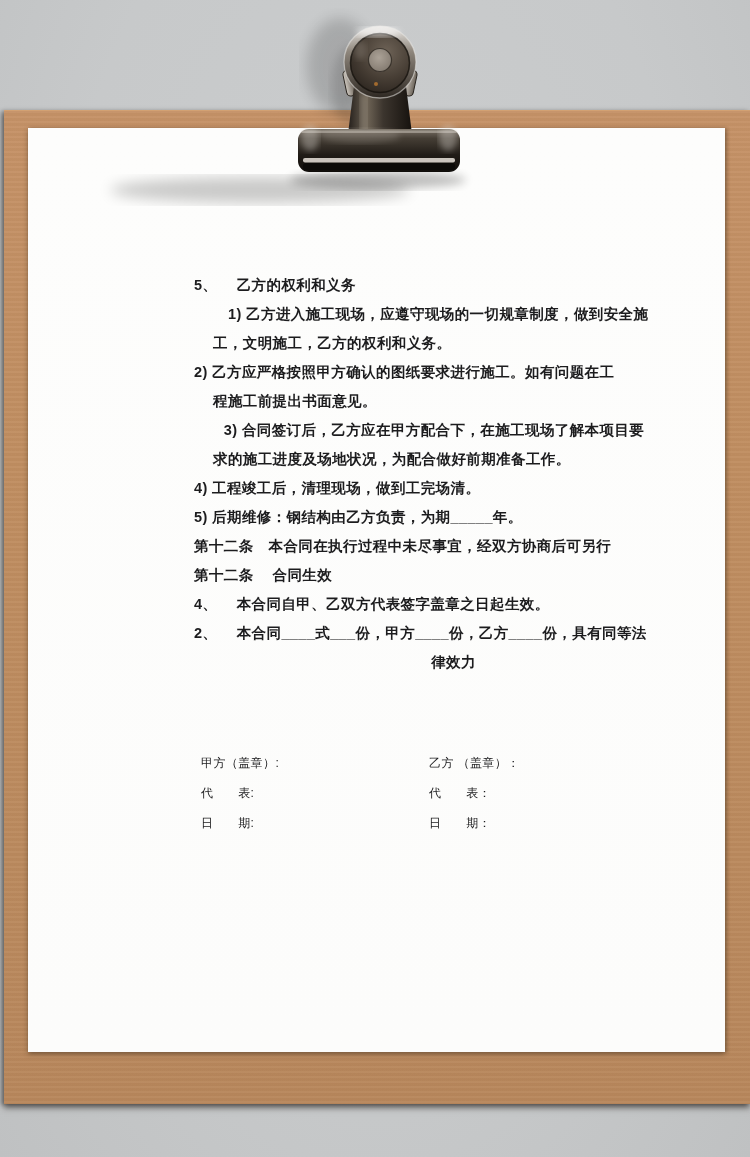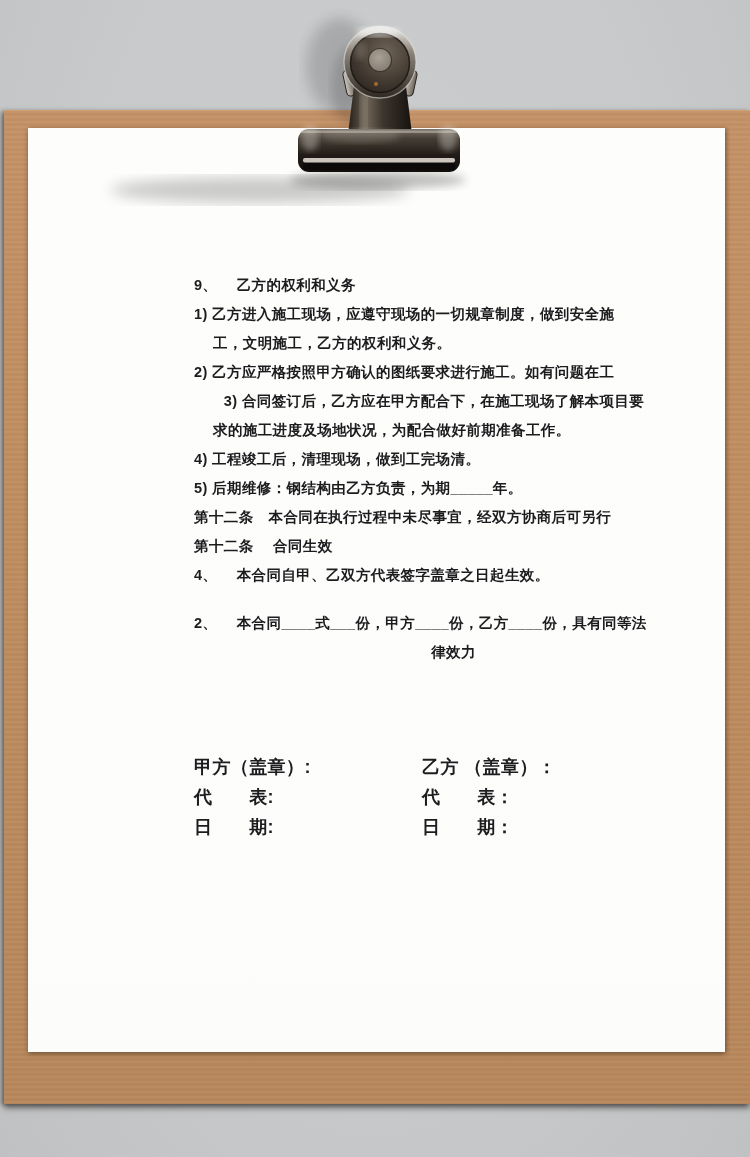--- a/index.html
+++ b/index.html
@@ -14,47 +14,48 @@
   .board::after{content:"";position:absolute;left:0;top:0;right:0;bottom:0;
          background:repeating-linear-gradient(180deg,rgba(255,255,255,.03) 0 2px,rgba(0,0,0,.02) 2px 5px);}
   .paper{position:absolute;left:28px;top:128px;width:697px;height:924px;
          background:linear-gradient(180deg,#fdfdfc 0%,#fcfcfb 100%);
          box-shadow:0 2px 5px rgba(55,40,25,.45), 2px 0 3px rgba(55,40,25,.25);}
   .textblock{position:absolute;left:166px;top:143px;width:480px;
          font-size:14.5px;line-height:29px;font-weight:600;color:#1c1c1e;
          letter-spacing:.4px;}
   .textblock .line{white-space:pre;}
   .signature{position:absolute;left:0;top:627px;width:100%;
-         font-size:18px;font-weight:700;color:#1c1c1e;letter-spacing:.4px;}
+         font-size:12px;font-weight:400;color:#1c1c1e;letter-spacing:.4px;padding-left:7px;}
   .sig-row{position:relative;height:30px;}
   .sig-left{position:absolute;left:166px;white-space:pre;}
   .sig-right{position:absolute;left:394px;white-space:pre;}
   .clip-svg{position:absolute;left:60px;top:8px;width:430px;height:210px;z-index:5;}
 </style>
 </head>
 <body>
 
 <div class="scene">
 
   <div class="board"></div>
 
   <div class="paper">
     <div class="textblock">
-        <div class="line" style="padding-left: 0px;">9、　 乙方的权利和义务</div>
-        <div class="line" style="padding-left: 0px;">1) 乙方进入施工现场，应遵守现场的一切规章制度，做到安全施</div>
+        <div class="line" style="padding-left: 0px;">5、　 乙方的权利和义务</div>
+        <div class="line" style="padding-left: 0px; margin-left: 34px;">1) 乙方进入施工现场，应遵守现场的一切规章制度，做到安全施</div>
         <div class="line" style="padding-left: 19px;">工，文明施工，乙方的权利和义务。</div>
         <div class="line" style="padding-left: 0px;">2) 乙方应严格按照甲方确认的图纸要求进行施工。如有问题在工</div>
+        <div class="line" style="padding-left: 19px;">程施工前提出书面意见。</div>
         <div class="line" style="padding-left: 0px; text-align: center;">3) 合同签订后，乙方应在甲方配合下，在施工现场了解本项目要</div>
         <div class="line" style="padding-left: 19px;">求的施工进度及场地状况，为配合做好前期准备工作。</div>
         <div class="line" style="padding-left: 0px;">4) 工程竣工后，清理现场，做到工完场清。</div>
         <div class="line" style="padding-left: 0px;">5) 后期维修：钢结构由乙方负责，为期_____年。</div>
         <div class="line" style="padding-left: 0px;">第十二条　本合同在执行过程中未尽事宜，经双方协商后可另行</div>
-        <div class="line" style="padding-left: 0px;">第十二条　 合同生效</div>
+        <div class="line" style="padding-left: 0px; font-family: Liberation Serif, serif;">第十二条　 合同生效</div>
         <div class="line" style="padding-left: 0px;">4、　 本合同自甲、乙双方代表签字盖章之日起生效。</div>
-        <div class="line" style="padding-left: 0px; margin-top: 19px;">2、　 本合同____式___份，甲方____份，乙方____份，具有同等法</div>
+        <div class="line" style="padding-left: 0px;">2、　 本合同____式___份，甲方____份，乙方____份，具有同等法</div>
         <div class="line" style="padding-left: 39px; text-align: center;">律效力</div>
       </div>
 
     <div class="signature">
       <div class="sig-row">
         <span class="sig-left">甲方（盖章）:</span>
         <span class="sig-right">乙方 （盖章）：</span>
       </div>
       <div class="sig-row">
         <span class="sig-left">代　　表:</span>

